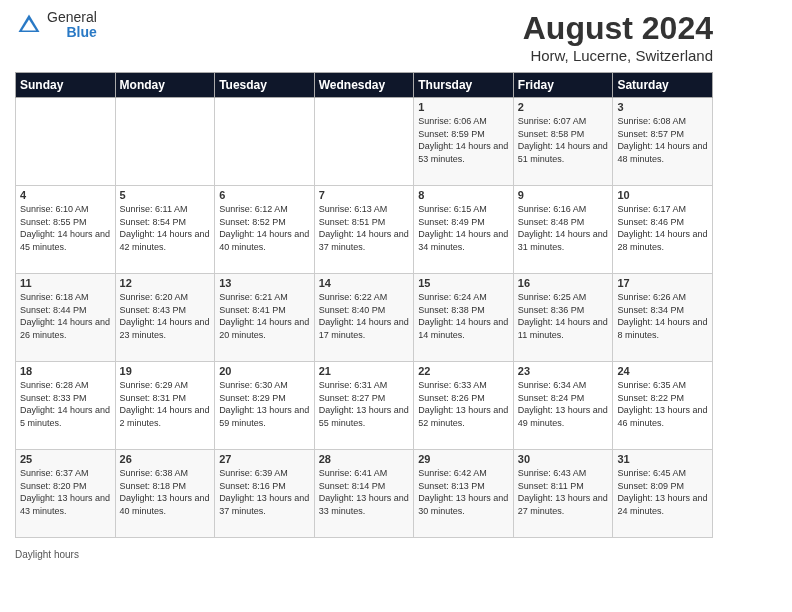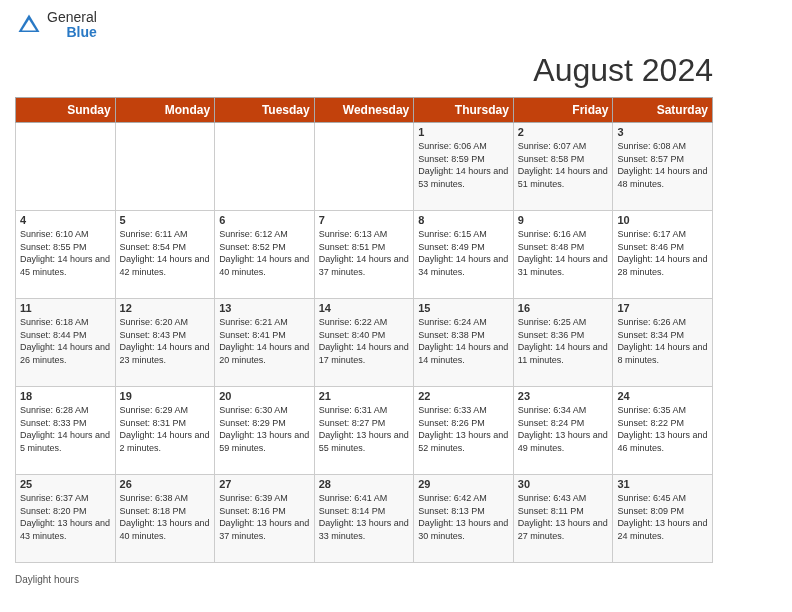--- a/index.html
+++ b/index.html
@@ -45,39 +45,38 @@
     .logo-icon {
       width: 28px;
       height: 28px;
     }
     .title-block {
       text-align: right;
     }
     .month-year {
       font-size: 32px;
       color: #333;
-      font-weight: normal;
-      margin-top: 42px;
+      font-weight: bold;
     }
     .location {
       font-size: 15px;
       color: #333;
     }
     .calendar {
       width: 100%;
       border-collapse: collapse;
       table-layout: fixed;
     }
     .calendar th {
-      background: #c2410c;
+      background: #0f172a;
       color: #fff;
       font-size: 12px;
       font-weight: bold;
       padding: 5px 4px;
-      text-align: right;
+      text-align: left;
       border: 1px solid #aaa;
     }
     .calendar td {
       vertical-align: top;
       border: 1px solid #ccc;
       padding: 3px 4px;
       font-size: 9.5px;
       color: #333;
       height: 88px;
       background: #fff;
@@ -119,20 +118,21 @@
         <polygon points="20,5 35,30 5,30" fill="#2979c5"></polygon>
         <polygon points="20,12 30,28 10,28" fill="white"></polygon>
       </svg>
       <div class="logo-text">
         <span class="logo-general">General</span>
         <span class="logo-blue">Blue</span>
       </div>
     </div>
     <div class="title-block">
       <div class="month-year">August 2024</div>
+      <div class="location">Horw, Lucerne, Switzerland</div>
     </div>
   </div>
 
   <table class="calendar">
     <thead>
       <tr>
       <th>Sunday</th>
           <th>Monday</th>
           <th>Tuesday</th>
           <th>Wednesday</th>

